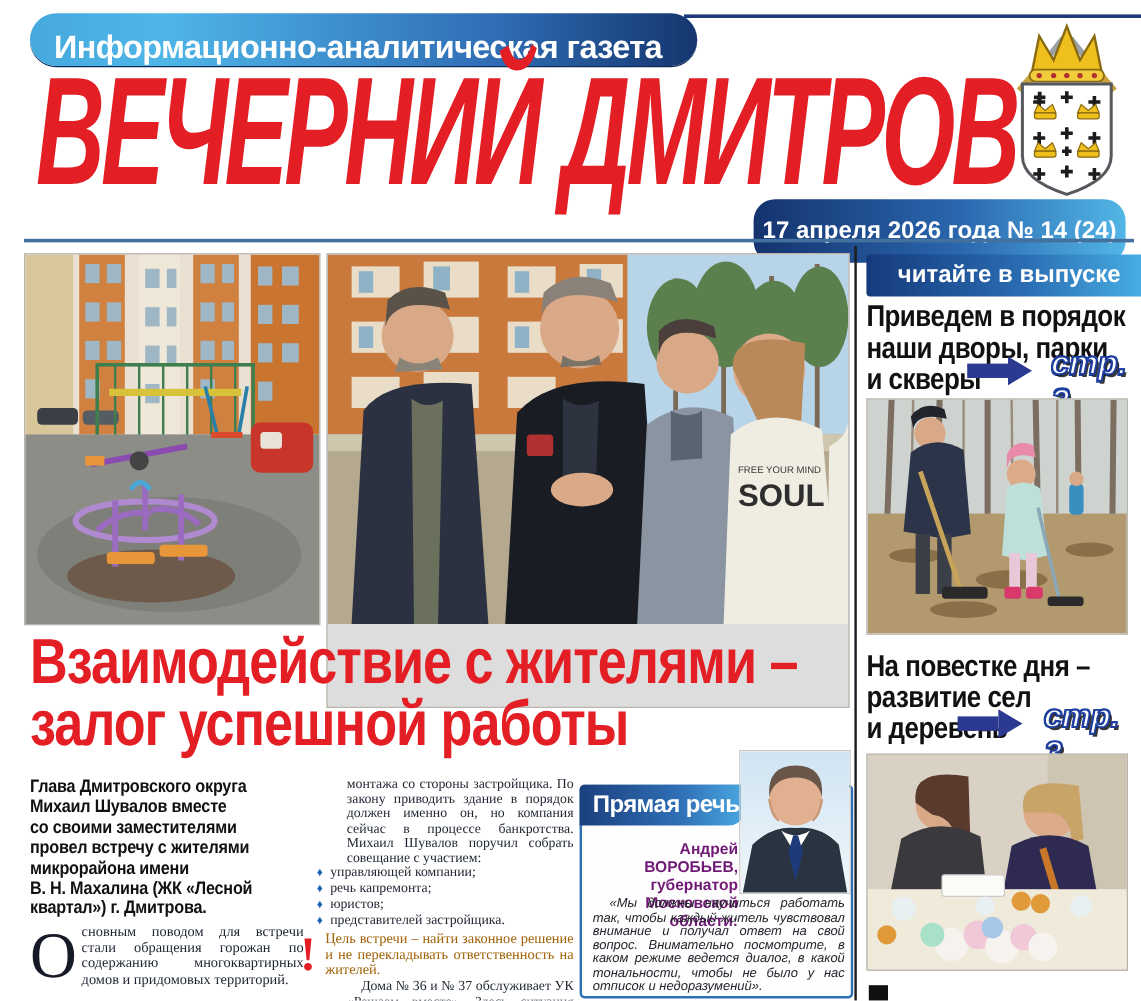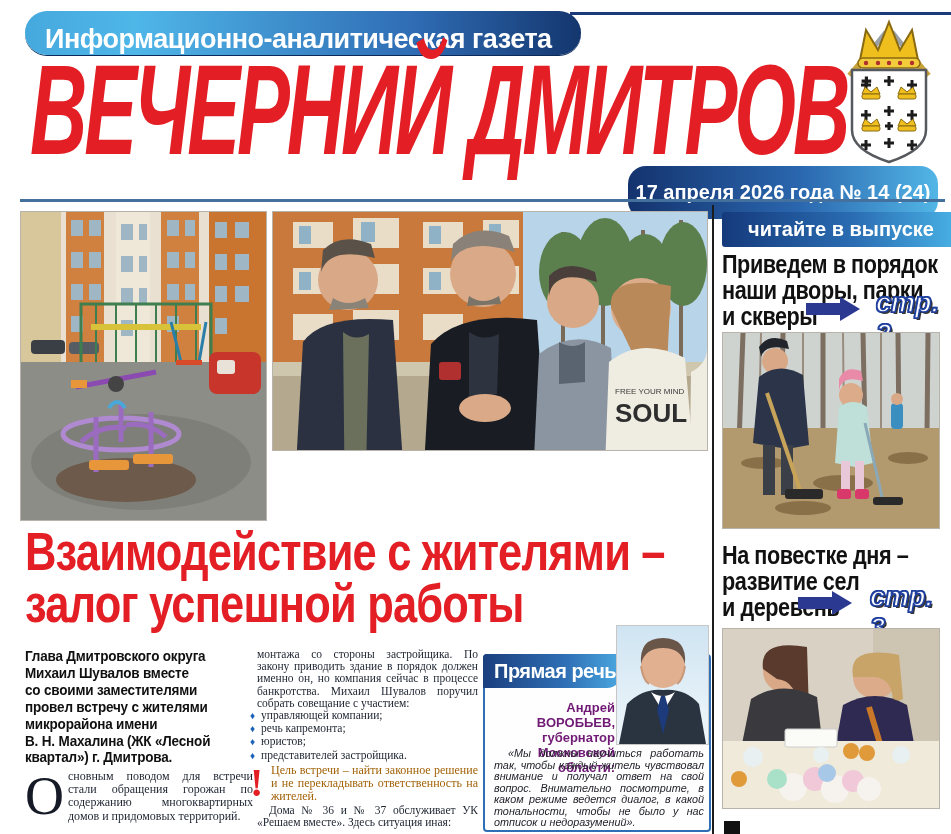--- a/index.html
+++ b/index.html
@@ -78,22 +78,22 @@
   .dropcap-para {
     position:absolute; left:25px; top:770px; width:228px;
     font-family:"Liberation Serif", serif; font-size:12px; line-height:13.2px;
     color:#1d2430; text-align:justify;
   }
   .dropcap {
     float:left; font-family:"Liberation Serif", serif; font-size:54px; line-height:0.82;
     padding:4px 4px 0 0; color:#151a26; font-weight:normal;
   }
   .col2 { position:absolute; left:250px; top:648px; width:228px; font-family:"Liberation Serif", serif; color:#1d2430; }
-  .col2 p { margin-left:7px; font-size:11.5px; line-height:12.2px; text-align:justify; }
-  .col2 ul { list-style:none; }
+  .col2 p { margin-left:39px; font-size:11.5px; line-height:12.2px; text-align:justify; }
+  .col2 ul { list-style:none; margin-left:14px; }
   .col2 li { font-size:11.5px; line-height:12.2px; }
   .col2 li .diamond { color:#1c63b7; font-size:10px; margin-right:6px; }
   .callout { display:flex; margin-top:2px; }
   .callout .bang {
     width:21px; color:#e31e24; font-weight:bold; font-size:40px; line-height:38px;
     font-family:"Liberation Serif", serif; flex:none;
   }
   .callout .callout-text { font-weight:normal; font-size:12px; line-height:13.1px; color:#a16207; text-align:justify; }
   .col2 .p2 { text-indent:12px; margin-top:1px; }
 
@@ -277,21 +277,21 @@
       <g stroke="#9a6bbf" stroke-width="5" fill="none">
         <path d="M75,205 v55 M130,200 v55 M100,190 v40"></path>
         <path d="M60,230 q20,-18 45,-14 M145,225 q-18,-16 -40,-12"></path>
       </g>
       <rect x="68" y="248" width="40" height="10" rx="3" fill="#e8963a"></rect>
       <rect x="112" y="242" width="40" height="10" rx="3" fill="#e8963a"></rect>
       <path d="M88,196 q8,-12 16,0" stroke="#4aa8d8" stroke-width="4" fill="none"></path>
     </svg>
   </div>
 
-  <div class="photo" style="left:272px; top:211px; width:436px; height:240px;">
+  <div class="photo" style="left:272px; top:211px; width:436px; height:379px;">
     <svg width="434" height="308" viewBox="0 0 434 308">
       <rect width="434" height="308" fill="#a9cfe9"></rect>
 
       <rect x="0" y="0" width="250" height="150" fill="#c8793b"></rect>
       <g fill="#e9ddc8">
         <rect x="20" y="10" width="40" height="26"></rect>
           <rect x="80" y="6" width="46" height="30"></rect>
         <rect x="150" y="10" width="40" height="26"></rect>
           <rect x="210" y="8" width="36" height="28"></rect>
         <rect x="20" y="56" width="40" height="26"></rect>

